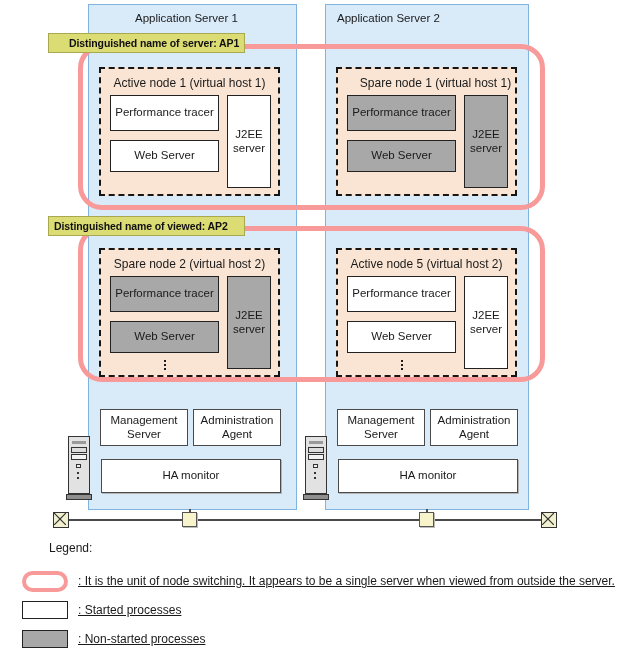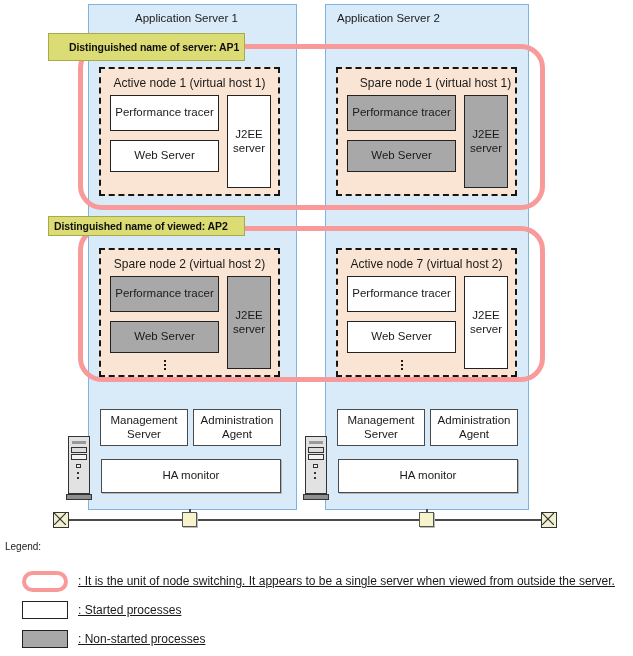--- a/index.html
+++ b/index.html
@@ -74,38 +74,38 @@
   
   .bus-line{background:#4a4a4a;}
   .bus-drop{background:#4a4a4a;}
   .term{
     background:#f2f0cf;border:1.5px solid #333;position:absolute;
   }
   .term svg{display:block;}
   .tap{background:#f7f4cb;border:1.5px solid #555;box-shadow:1px 1px 0 #bbb;}
 
   
-  .legend-title{font-size:10px;color:#1a1a1a;}
+  .legend-title{font-size:12px;color:#1a1a1a;margin-left:44px;}
   .legend-text{font-size:12px;color:#1a1a1a;line-height:14px;white-space:nowrap;text-decoration:underline;}
   .sw-ring{border:4px solid #f99a9a;border-radius:12px;background:#fff;}
   .sw-white{background:#fff;border:1px solid #222;}
   .sw-gray{background:#a8a8a8;border:1px solid #222;}
 </style>
 </head>
 <body>
 
 <div class="abs server-panel" style="left:88px;top:4px;width:209px;height:506px;"></div>
 <div class="abs server-panel" style="left:325px;top:4px;width:204px;height:506px;"></div>
 
 <div class="abs server-panel-title" style="left:100px;top:11px;width:190px;margin-left:35px;">Application Server 1</div>
 <div class="abs server-panel-title" style="left:337px;top:11px;width:190px;">Application Server 2</div>
 
 <div class="abs switch-ring" style="left:78px;top:44px;width:467px;height:166px;"></div>
 
-<div class="abs dn-label" style="left:48px;top:33px;width:197px;height:28px;padding-left:20px;">
+<div class="abs dn-label" style="left:48px;top:33px;width:197px;height:20px;padding-left:20px;">
   <span>Distinguished name of server: AP1</span>
 </div>
 
 <div class="abs node-box" style="left:99px;top:67px;width:181px;height:129px;"></div>
 <div class="abs node-title" style="left:99px;top:76px;width:181px;">Active node 1 (virtual host 1)</div>
 <div class="abs proc started" style="left:110px;top:95px;width:109px;height:36px;">Performance tracer</div>
 <div class="abs proc started" style="left:110px;top:140px;width:109px;height:32px;">Web Server</div>
 <div class="abs proc started" style="left:227px;top:95px;width:44px;height:93px;">J2EE server</div>
 
 <div class="abs node-box" style="left:336px;top:67px;width:181px;height:129px;"></div>
@@ -125,21 +125,21 @@
 <div class="abs proc nonstarted" style="left:110px;top:276px;width:109px;height:36px;">Performance tracer</div>
 <div class="abs proc nonstarted" style="left:110px;top:321px;width:109px;height:32px;">Web Server</div>
 <div class="abs proc nonstarted" style="left:227px;top:276px;width:44px;height:93px;">J2EE server</div>
 <div class="abs vdots" style="left:110px;top:358px;width:109px;">
   <span></span>
     <span></span>
     <span></span>
 </div>
 
 <div class="abs node-box" style="left:336px;top:248px;width:181px;height:129px;"></div>
-<div class="abs node-title" style="left:336px;top:257px;width:181px;">Active node 7 (virtual host 2)</div>
+<div class="abs node-title" style="left:336px;top:257px;width:181px;">Active node 5 (virtual host 2)</div>
 <div class="abs proc started" style="left:347px;top:276px;width:109px;height:36px;">Performance tracer</div>
 <div class="abs proc started" style="left:347px;top:321px;width:109px;height:32px;">Web Server</div>
 <div class="abs proc started" style="left:464px;top:276px;width:44px;height:93px;">J2EE server</div>
 <div class="abs vdots" style="left:347px;top:358px;width:109px;">
   <span></span>
     <span></span>
     <span></span>
 </div>
 
 <div class="abs flat-box" style="left:100px;top:409px;width:88px;height:37px;">Management Server</div>

